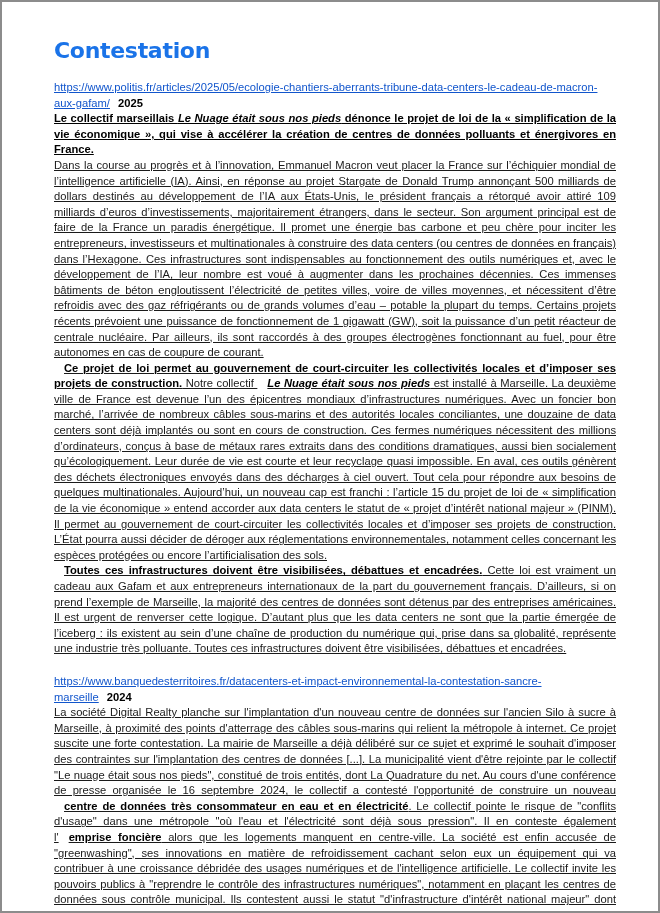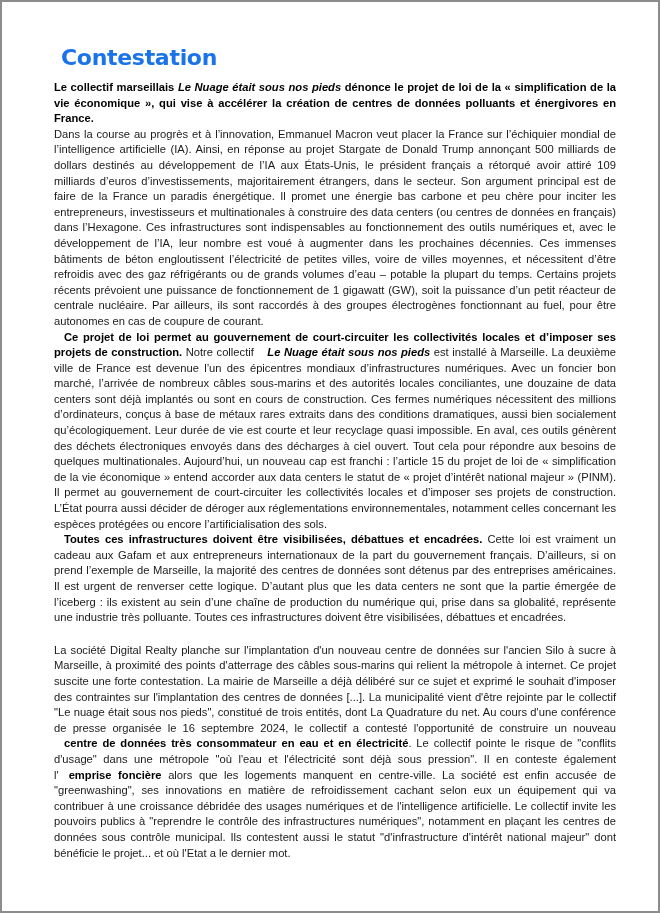--- a/index.html
+++ b/index.html
@@ -7,40 +7,46 @@
     width: 660px; height: 913px; box-sizing: border-box;
     border: 2px solid #8c8c8c; border-right-width: 2px;
     position: relative; overflow: hidden;
   }
   .page {
     position: absolute; left: 52px; top: 34px; width: 562px;
     font-family: "Liberation Sans", sans-serif; font-size: 11.2px;
     line-height: 15.6px; color: #1a1a1a;
   }
   h1 {
-    margin: 7px; font-family: "DejaVu Sans", sans-serif; font-weight: bold;
+    margin: 0; font-family: "DejaVu Sans", sans-serif; font-weight: bold;
     font-size: 22px; line-height: 30px; color: #1a73e8; letter-spacing: -0.3px;
   }
   .src { margin-top: 14px; }
   .src a { color: #1155cc; text-decoration: underline; }
   .year { font-weight: bold; margin-left: 8px; color: #000; }
-  p { margin: 0; text-align: justify; }
+  p { margin: 0; text-align: justify; text-decoration: underline; }
   .lead { font-weight: bold; color: #000; }
   b { color: #000; margin-left: 10px; }
   .section2 { margin-top: 17px; }
 </style>
 </head>
 <body>
 
 <div class="page">
   <h1>Contestation</h1>
 
   <section>
+    <div class="src">
+      <a href="#">https://www.politis.fr/articles/2025/05/ecologie-chantiers-aberrants-tribune-data-centers-le-cadeau-de-macron-aux-gafam/</a><span class="year">2025</span>
+    </div>
     <p class="lead"><span>Le collectif marseillais </span><i>Le Nuage était sous nos pieds</i><span> dénonce le projet de loi de la « simplification de la vie économique », qui vise à accélérer la création de centres de données polluants et énergivores en France.</span></p>
     <p>Dans la course au progrès et à l’innovation, Emmanuel Macron veut placer la France sur l’échiquier mondial de l’intelligence artificielle (IA). Ainsi, en réponse au projet Stargate de Donald Trump annonçant 500 milliards de dollars destinés au développement de l’IA aux États-Unis, le président français a rétorqué avoir attiré 109 milliards d’euros d’investissements, majoritairement étrangers, dans le secteur. Son argument principal est de faire de la France un paradis énergétique. Il promet une énergie bas carbone et peu chère pour inciter les entrepreneurs, investisseurs et multinationales à construire des data centers (ou centres de données en français) dans l’Hexagone. Ces infrastructures sont indispensables au fonctionnement des outils numériques et, avec le développement de l’IA, leur nombre est voué à augmenter dans les prochaines décennies. Ces immenses bâtiments de béton engloutissent l’électricité de petites villes, voire de villes moyennes, et nécessitent d’être refroidis avec des gaz réfrigérants ou de grands volumes d’eau – potable la plupart du temps. Certains projets récents prévoient une puissance de fonctionnement de 1 gigawatt (GW), soit la puissance d’un petit réacteur de centrale nucléaire. Par ailleurs, ils sont raccordés à des groupes électrogènes fonctionnant au fuel, pour être autonomes en cas de coupure de courant.</p>
     <p><b>Ce projet de loi permet au gouvernement de court-circuiter les collectivités locales et d’imposer ses projets de construction.</b><span> Notre collectif </span><b><i>Le Nuage était sous nos pieds</i></b><span> est installé à Marseille. La deuxième ville de France est devenue l’un des épicentres mondiaux d’infrastructures numériques. Avec un foncier bon marché, l’arrivée de nombreux câbles sous-marins et des autorités locales conciliantes, une douzaine de data centers sont déjà implantés ou sont en cours de construction. Ces fermes numériques nécessitent des millions d’ordinateurs, conçus à base de métaux rares extraits dans des conditions dramatiques, aussi bien socialement qu’écologiquement. Leur durée de vie est courte et leur recyclage quasi impossible. En aval, ces outils génèrent des déchets électroniques envoyés dans des décharges à ciel ouvert. Tout cela pour répondre aux besoins de quelques multinationales. Aujourd’hui, un nouveau cap est franchi : l’article 15 du projet de loi de « simplification de la vie économique » entend accorder aux data centers le statut de « projet d’intérêt national majeur » (PINM). Il permet au gouvernement de court-circuiter les collectivités locales et d’imposer ses projets de construction. L’État pourra aussi décider de déroger aux réglementations environnementales, notamment celles concernant les espèces protégées ou encore l’artificialisation des sols.</span></p>
     <p><b>Toutes ces infrastructures doivent être visibilisées, débattues et encadrées.</b><span> Cette loi est vraiment un cadeau aux Gafam et aux entrepreneurs internationaux de la part du gouvernement français. D’ailleurs, si on prend l’exemple de Marseille, la majorité des centres de données sont détenus par des entreprises américaines. Il est urgent de renverser cette logique. D’autant plus que les data centers ne sont que la partie émergée de l’iceberg : ils existent au sein d’une chaîne de production du numérique qui, prise dans sa globalité, représente une industrie très polluante. Toutes ces infrastructures doivent être visibilisées, débattues et encadrées.</span></p>
   </section>
 
   <section class="section2">
+    <div>
+      <a href="#" style="color:#1155cc;text-decoration:underline;">https://www.banquedesterritoires.fr/datacenters-et-impact-environnemental-la-contestation-sancre-marseille</a><span class="year">2024</span>
+    </div>
     <p><span>La société Digital Realty planche sur l'implantation d'un nouveau centre de données sur l'ancien Silo à sucre à Marseille, à proximité des points d'atterrage des câbles sous-marins qui relient la métropole à internet. Ce projet suscite une forte contestation. La mairie de Marseille a déjà délibéré sur ce sujet et exprimé le souhait d'imposer des contraintes sur l'implantation des centres de données [...]. La municipalité vient d'être rejointe par le collectif "Le nuage était sous nos pieds", constitué de trois entités, dont La Quadrature du net. Au cours d'une conférence de presse organisée le 16 septembre 2024, le collectif a contesté l'opportunité de construire un nouveau </span><b>centre de données très consommateur en eau et en électricité</b><span>. Le collectif pointe le risque de "conflits d'usage" dans une métropole "où l'eau et l'électricité sont déjà sous pression". Il en conteste également l'</span><b>emprise foncière</b><span> alors que les logements manquent en centre-ville. La société est enfin accusée de "greenwashing", ses innovations en matière de refroidissement cachant selon eux un équipement qui va contribuer à une croissance débridée des usages numériques et de l'intelligence artificielle. Le collectif invite les pouvoirs publics à "reprendre le contrôle des infrastructures numériques", notamment en plaçant les centres de données sous contrôle municipal. Ils contestent aussi le statut "d'infrastructure d'intérêt national majeur" dont bénéficie le projet... et où l'Etat a le dernier mot.</span></p>
   </section>
 </div>
 
 </body></html>

